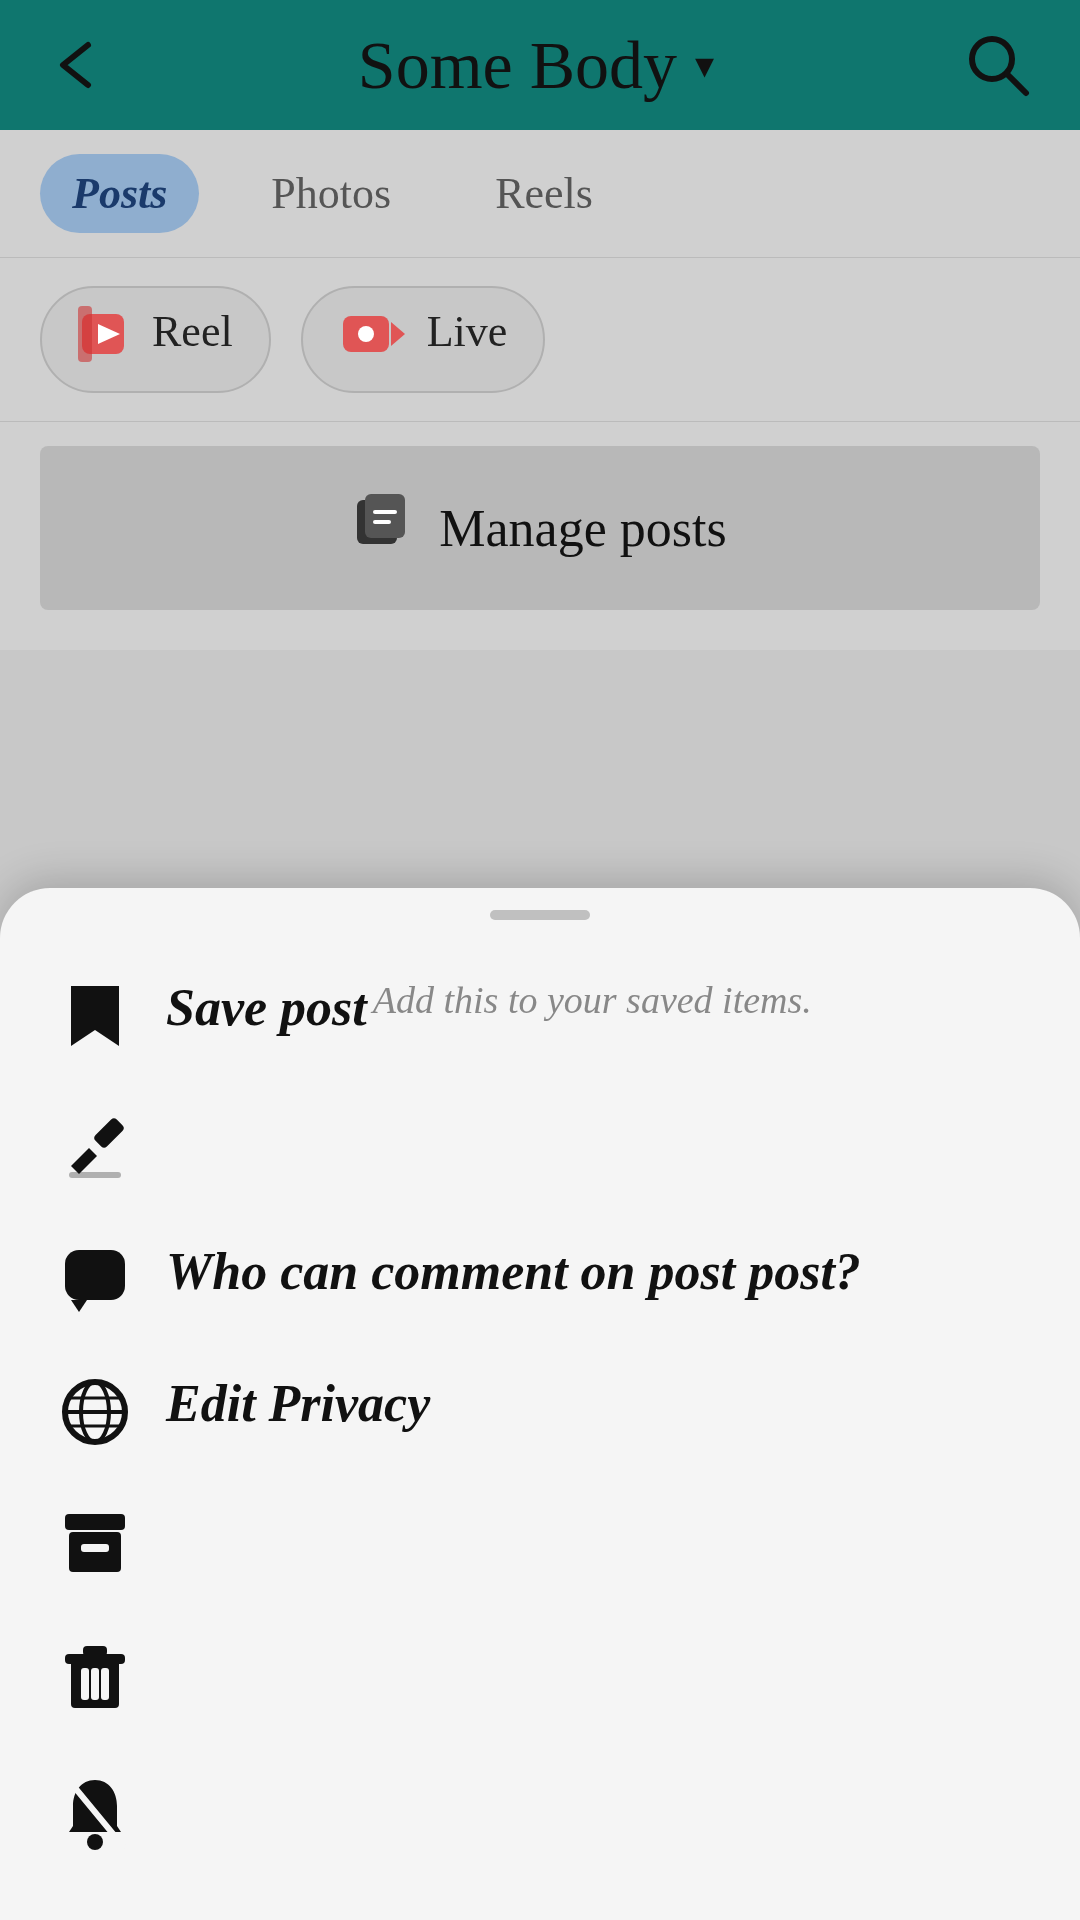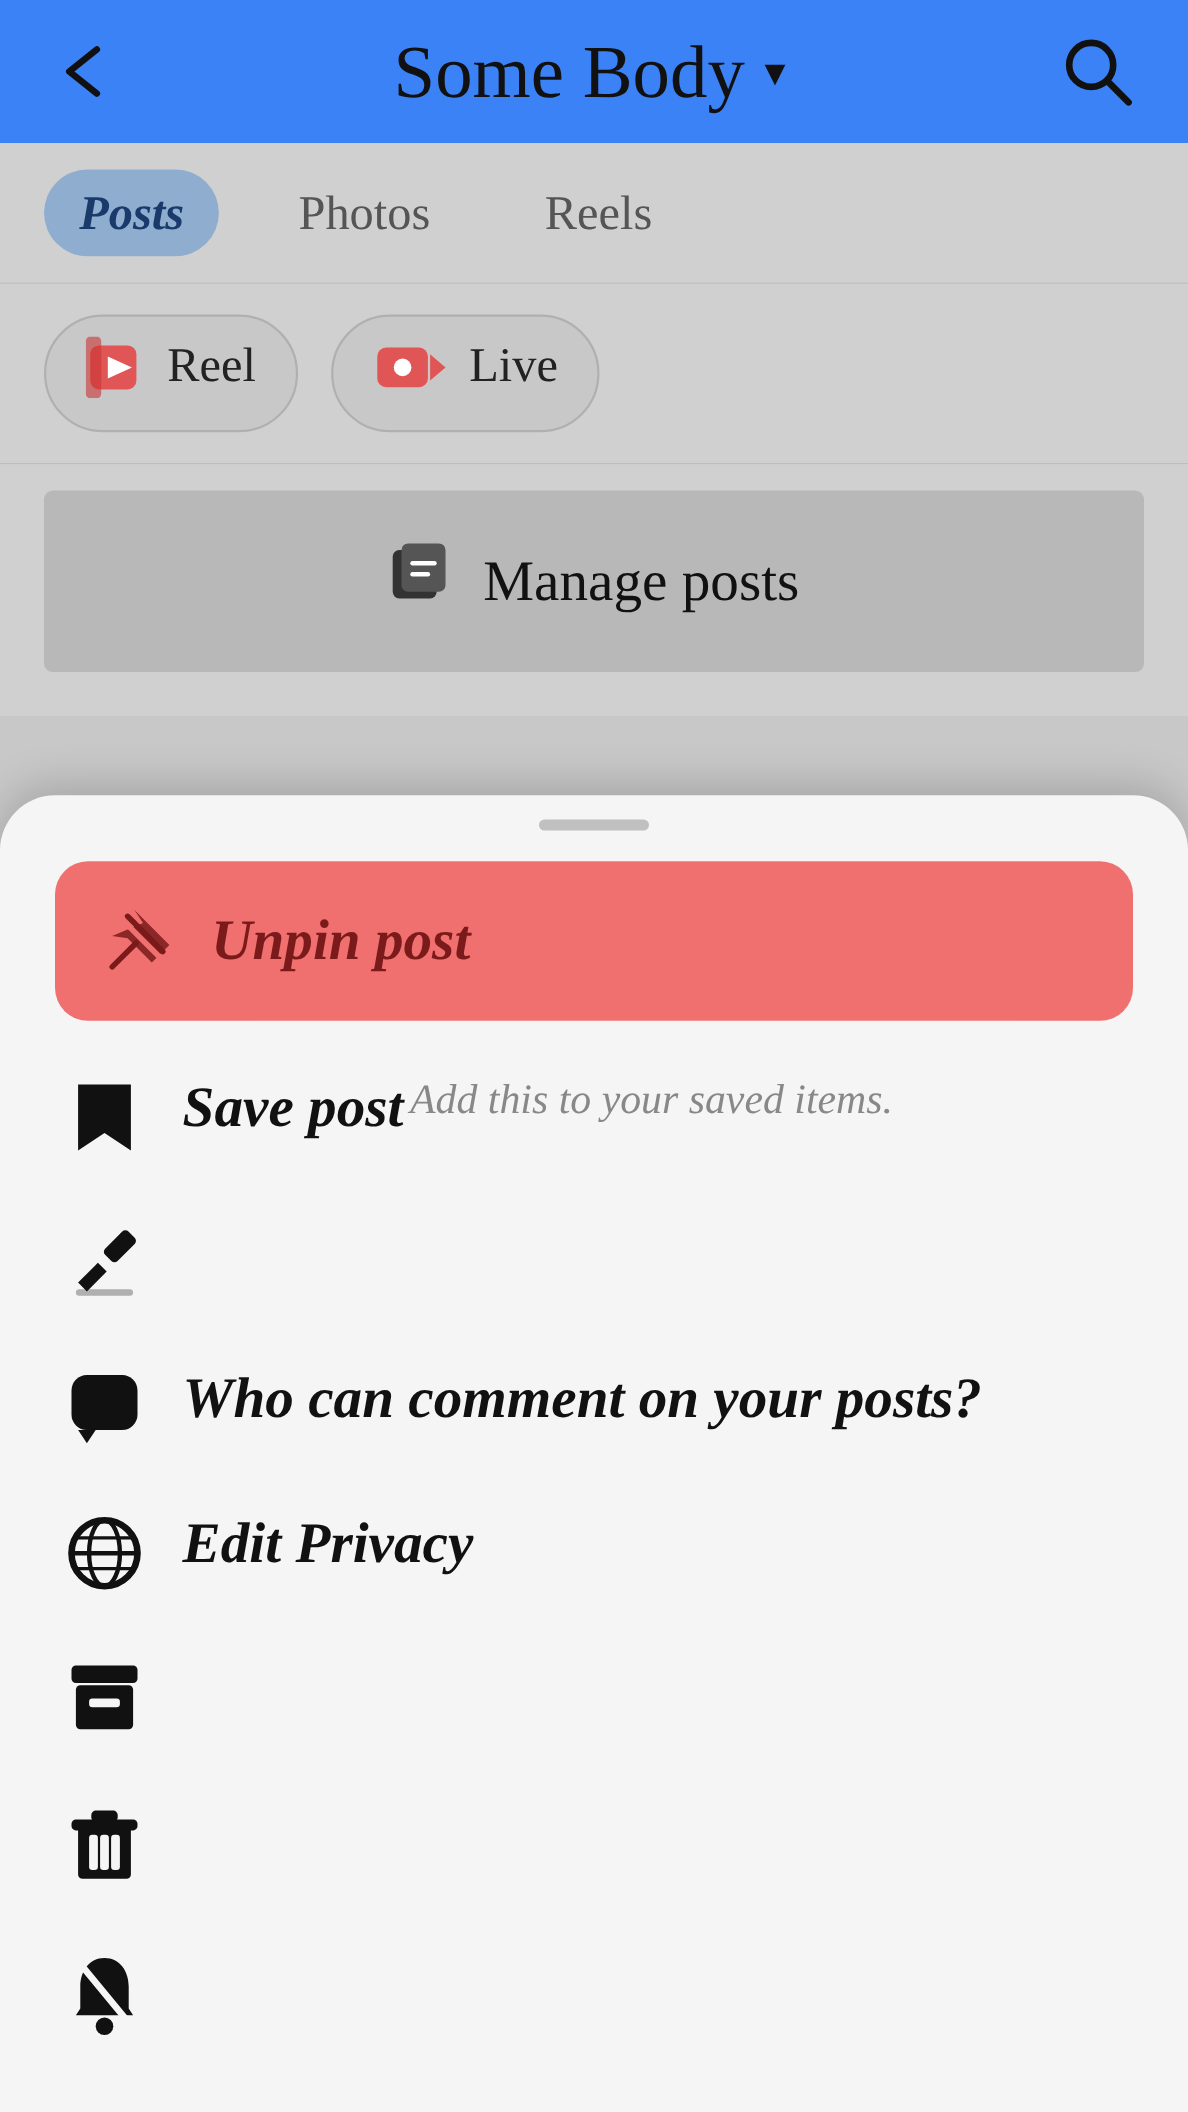--- a/index.html
+++ b/index.html
@@ -12,21 +12,21 @@
       background: #c8c8c8;
       position: relative;
       overflow: hidden;
     }
 
     
     .top-bar {
       display: flex;
       align-items: center;
       justify-content: space-between;
-      background: #3b82f6;
+      background: #0f766e;
       padding: 28px 48px;
       height: 130px;
     }
 
     .top-bar-title {
       font-size: 68px;
       font-weight: 400;
       color: #111;
       display: flex;
       align-items: center;
@@ -271,32 +271,20 @@
     </span>
     <span>Manage posts</span>
   </button>
 </div>
 
 <div class="bottom-sheet">
   <div class="sheet-handle"></div>
 
   <div class="sheet-content">
 
-    <div class="unpin-item">
-      <span>
-        <svg width="68" height="68" viewBox="0 0 68 68">
-
-          <line x1="8" y1="60" x2="30" y2="38" stroke="#7a1a1a" stroke-width="5" stroke-linecap="round"></line>
-          <path d="M22 14 L54 46" stroke="#7a1a1a" stroke-width="5" stroke-linecap="round"></path>
-          <path d="M28 8 L60 40 L44 56 L22 34 L8 32 L36 20 Z" fill="#7a1a1a" opacity="0.85"></path>
-          <line x1="10" y1="10" x2="58" y2="58" stroke="#f07070" stroke-width="5" stroke-linecap="round"></line>
-        </svg>
-      </span>
-      <span class="item-label">Unpin post</span>
-    </div>
 
     <div class="menu-item">
       <span class="item-icon">
         <svg width="56" height="68" viewBox="0 0 56 68">
           <path d="M4 4 H52 V64 L28 48 L4 64 Z" fill="#111"></path>
         </svg>
       </span>
       <div class="item-text">
         <span class="item-label">Save post</span>
         <span class="item-sublabel">Add this to your saved items.</span>
@@ -314,21 +302,21 @@
     </div>
 
     <div class="menu-item">
       <span class="item-icon">
         <svg width="68" height="68" viewBox="0 0 68 68">
           <rect x="4" y="4" width="60" height="50" rx="14" fill="#111"></rect>
           <polygon points="10,54 26,54 18,66" fill="#111"></polygon>
         </svg>
       </span>
       <div class="item-text">
-        <span class="item-label">Who can comment on your posts?</span>
+        <span class="item-label">Who can comment on post post?</span>
       </div>
     </div>
 
     <div class="menu-item">
       <span class="item-icon">
         <svg width="68" height="68" viewBox="0 0 68 68">
           <circle cx="34" cy="34" r="30" stroke="#111" stroke-width="6" fill="none"></circle>
           <ellipse cx="34" cy="34" rx="14" ry="30" stroke="#111" stroke-width="4" fill="none"></ellipse>
           <line x1="4" y1="34" x2="64" y2="34" stroke="#111" stroke-width="4"></line>
           <line x1="8" y1="20" x2="60" y2="20" stroke="#111" stroke-width="3"></line>

